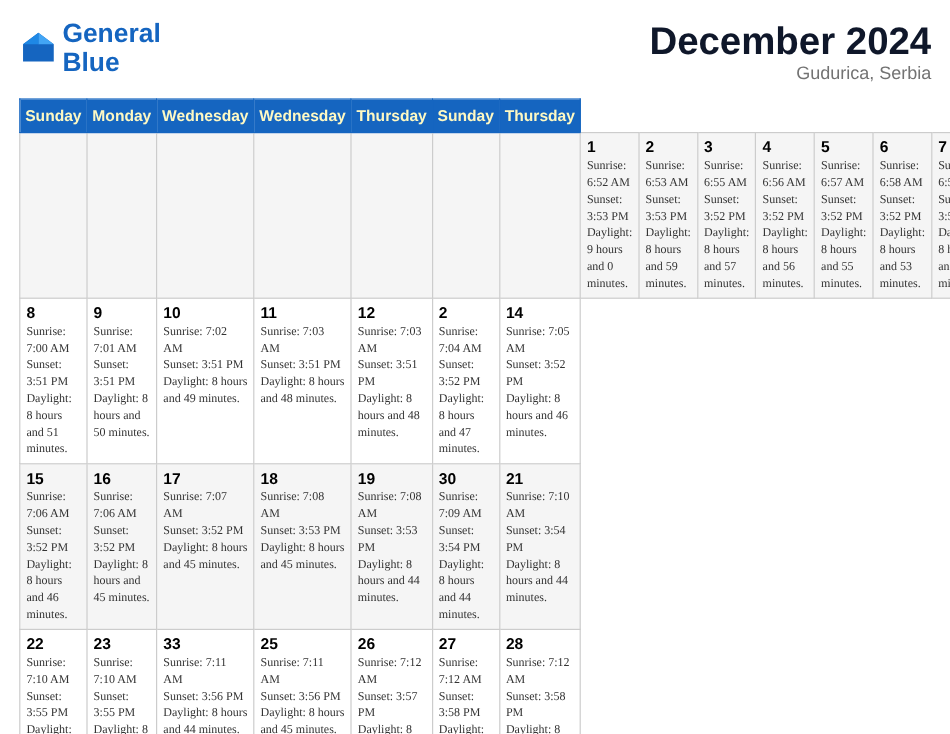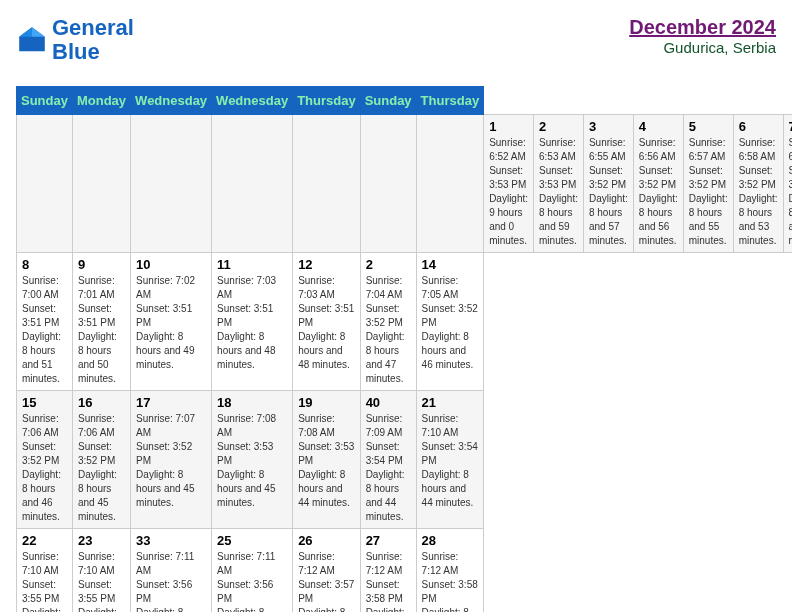--- a/index.html
+++ b/index.html
@@ -7,21 +7,21 @@
       font-family: Arial, sans-serif;
       background: #fff;
       width: 792px;
       min-height: 612px;
       padding: 16px;
     }
     .header {
       display: flex;
       justify-content: space-between;
       align-items: flex-start;
-      margin-bottom: 22px;
+      margin-bottom: 12px;
     }
     .logo {
       display: flex;
       align-items: center;
     }
     .logo-text {
       font-size: 22px;
       font-weight: bold;
       color: #333;
       line-height: 1.1;
@@ -31,37 +31,36 @@
     }
     .logo-icon {
       width: 32px;
       height: 32px;
       margin-right: 4px;
     }
     .title-block {
       text-align: right;
     }
     .month-title {
-      font-size: 20px;
-      font-weight: bold;
-      color: #701a75;
-      text-decoration: underline;
+      font-size: 32px;
+      font-weight: bold;
+      color: #0f172a;
     }
     .location {
       font-size: 15px;
-      color: #14532d;
+      color: #737373;
     }
     table {
       width: 100%;
       border-collapse: collapse;
       font-size: 11px;
     }
     thead tr th {
       background-color: #1565c0;
-      color: #86efac;
+      color: #fef9c3;
       padding: 6px 4px;
       text-align: left;
       font-size: 13px;
       font-weight: bold;
       border: 1px solid #1565c0;
     }
     tbody tr td {
       border: 1px solid #ccc;
       vertical-align: top;
       padding: 4px 5px;
@@ -78,20 +77,21 @@
     .day-num {
       font-size: 13px;
       font-weight: bold;
       display: block;
       margin-bottom: 2px;
     }
     .day-info {
       font-size: 10px;
       color: #333;
       line-height: 1.4;
+      font-family: Liberation Serif, serif;
     }
     .empty-cell {
       background-color: #f5f5f5;
     }
   </style>
 </head>
 <body>
 
 <div class="header">
   <div class="logo">
@@ -206,21 +206,21 @@
         </td>
         <td>
           <span class="day-num">18</span>
           <div class="day-info">Sunrise: 7:08 AM<br>Sunset: 3:53 PM<br>Daylight: 8 hours and 45 minutes.</div>
         </td>
         <td>
           <span class="day-num">19</span>
           <div class="day-info">Sunrise: 7:08 AM<br>Sunset: 3:53 PM<br>Daylight: 8 hours and 44 minutes.</div>
         </td>
         <td>
-          <span class="day-num">40</span>
+          <span class="day-num">30</span>
           <div class="day-info">Sunrise: 7:09 AM<br>Sunset: 3:54 PM<br>Daylight: 8 hours and 44 minutes.</div>
         </td>
         <td>
           <span class="day-num">21</span>
           <div class="day-info">Sunrise: 7:10 AM<br>Sunset: 3:54 PM<br>Daylight: 8 hours and 44 minutes.</div>
         </td>
       </tr>
       <tr>
         <td>
           <span class="day-num">22</span>

